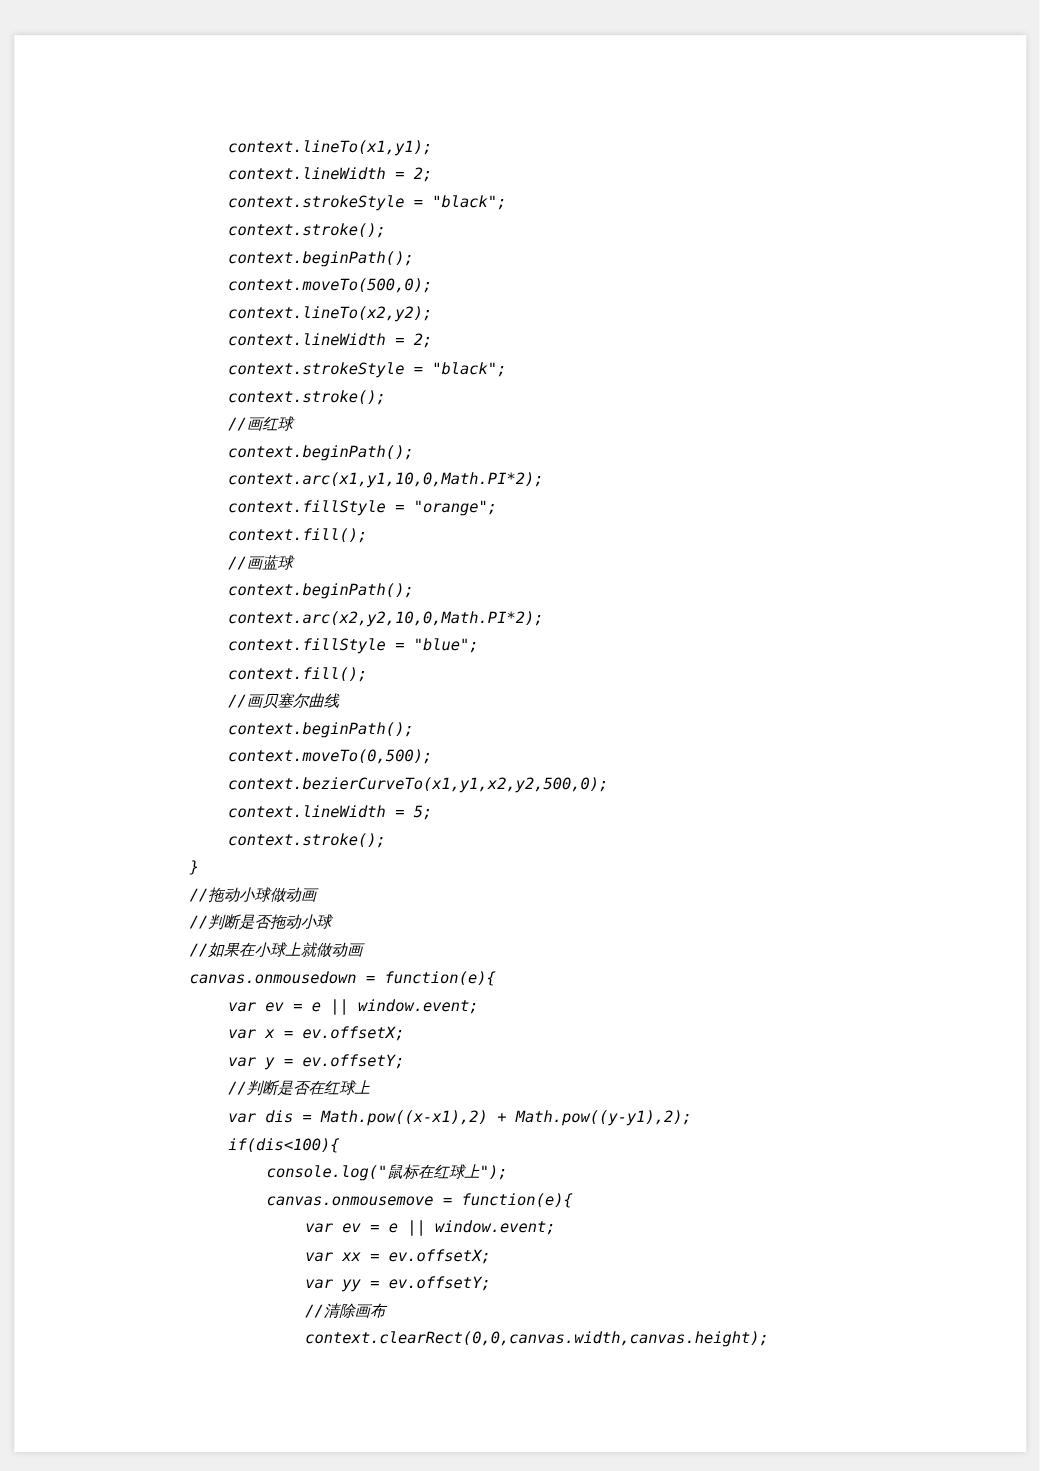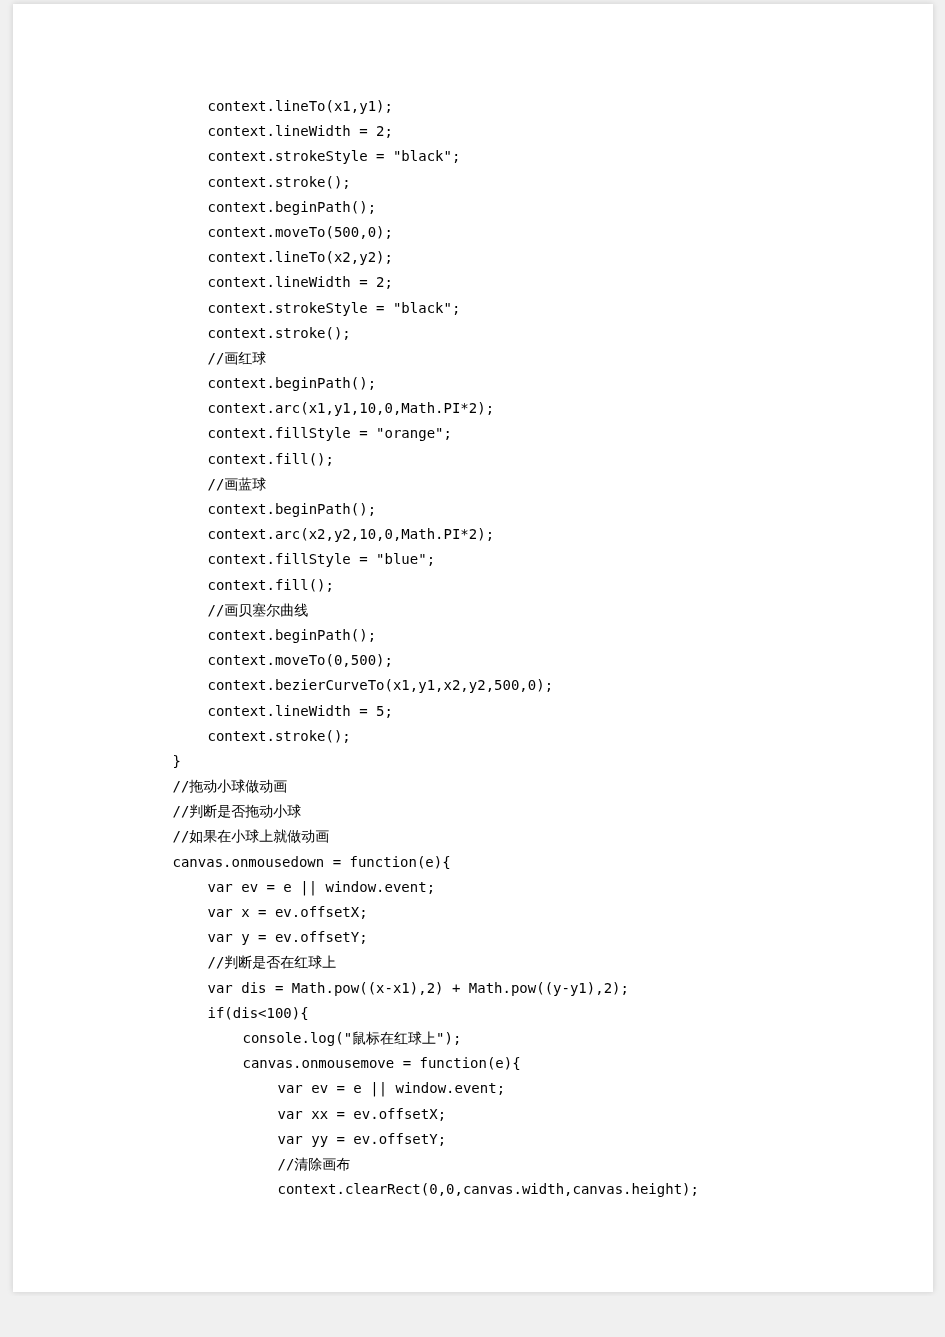--- a/index.html
+++ b/index.html
@@ -6,25 +6,26 @@
       margin: 0;
       padding: 0;
       background: #f0f0f0;
       font-family: "SimSun", "宋体", monospace;
       font-size: 14px;
       line-height: 1.8;
       color: #000;
     }
     .page {
       width: 800px;
-      margin: 4px auto;
+      margin: 32px auto;
       background: #fff;
       padding: 90px 60px 90px 60px;
       box-shadow: 0 0 6px rgba(0,0,0,0.15);
       min-height: 1100px;
+      font-style: italic;
     }
     .code {
       white-space: pre;
       font-family: "SimSun", "宋体", monospace;
     }
     .indent1 { padding-left: 100px; }
     .indent2 { padding-left: 135px; }
     .indent3 { padding-left: 170px; }
     .indent4 { padding-left: 205px; }
   </style>

